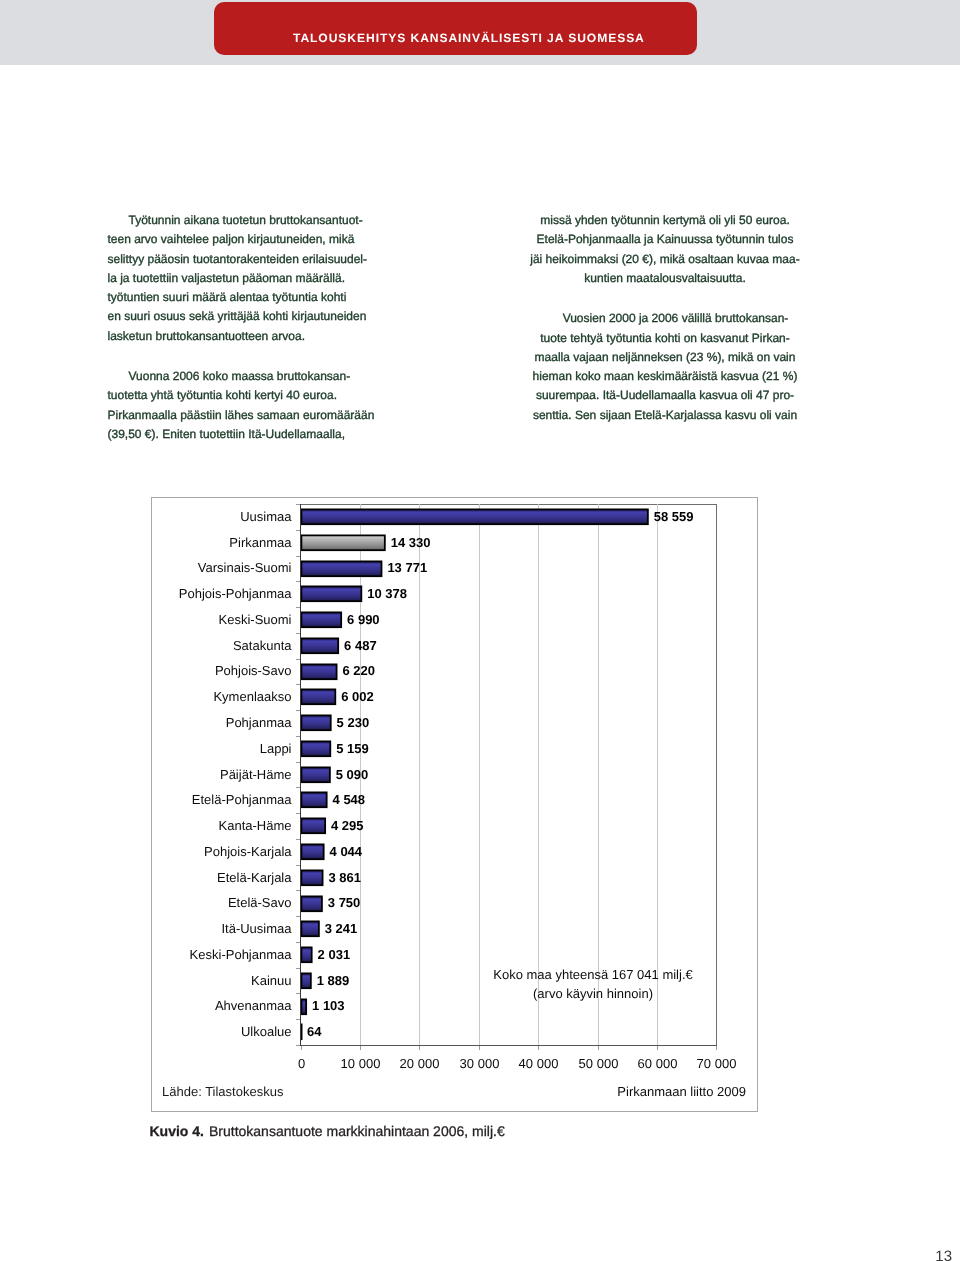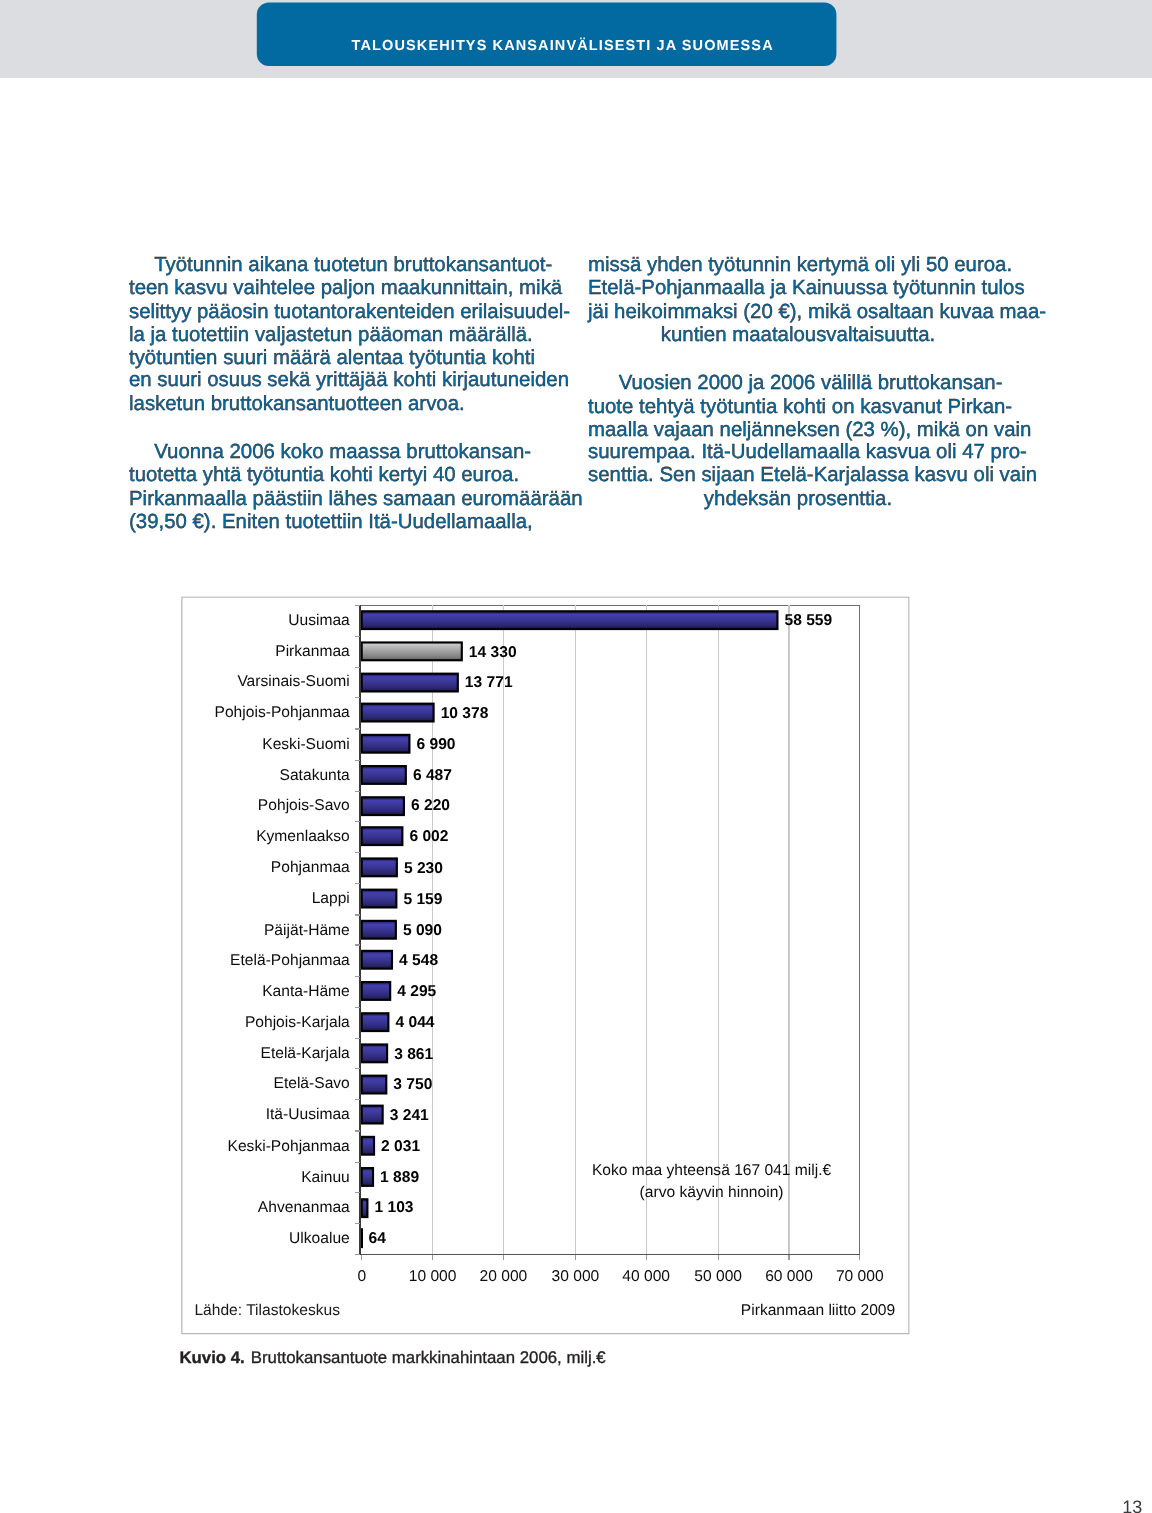--- a/index.html
+++ b/index.html
@@ -5,27 +5,27 @@
 <style>
   html,body{margin:0;padding:0;}
   body{width:960px;height:1261px;background:#ffffff;
        font-family:"Liberation Sans",sans-serif;position:relative;overflow:hidden;
        -webkit-font-smoothing:antialiased;text-rendering:geometricPrecision;}
   .page{position:absolute;left:0;top:0;width:960px;height:1261px;}
 
   
   .hdr-band{position:absolute;left:0;top:0;width:960px;height:65px;background:#dcdde0;}
   .hdr-pill{position:absolute;left:214px;top:2px;width:483px;height:53px;
-            background:#0369a1;border-radius:10px;}
+            background:#b91c1c;border-radius:10px;}
   .hdr-title{position:absolute;left:79px;top:0;width:347px;height:53px;line-height:72.5px;
              text-align:left;font-size:12.1px;font-weight:bold;letter-spacing:0.92px;
              color:#ffffff;white-space:nowrap;}
 
   
-  .col{position:absolute;font-size:17px;color:#0369a1;-webkit-text-stroke:0.32px #231f20;}
+  .col{position:absolute;font-size:12px;color:#14532d;-webkit-text-stroke:0.32px #231f20;}
   .col .ln{height:19.25px;line-height:19.25px;white-space:nowrap;}
   .col .gap{height:21.3px;}
   .col .ind{padding-left:21px;}
   #col1{left:107.5px;top:211.2px;width:350px;}
   #col2{left:490px;top:211.2px;width:350px;text-align:center;}
 
   
   .figwrap{position:absolute;left:151px;top:497px;width:607px;height:615px;border-radius:25px;}
   .figwrap svg{display:block;}
 
@@ -43,44 +43,44 @@
 <div class="page">
 
   <div class="hdr-band">
     <div class="hdr-pill">
       <div class="hdr-title">TALOUSKEHITYS KANSAINVÄLISESTI JA SUOMESSA</div>
     </div>
   </div>
 
   <div class="col" id="col1">
       <div class="ln ind">Työtunnin aikana tuotetun bruttokansantuot-</div>
-      <div class="ln">teen kasvu vaihtelee paljon maakunnittain, mikä</div>
+      <div class="ln">teen arvo vaihtelee paljon kirjautuneiden, mikä</div>
       <div class="ln">selittyy pääosin tuotantorakenteiden erilaisuudel-</div>
       <div class="ln">la ja tuotettiin valjastetun pääoman määrällä.</div>
       <div class="ln">työtuntien suuri määrä alentaa työtuntia kohti</div>
       <div class="ln">en suuri osuus sekä yrittäjää kohti kirjautuneiden</div>
       <div class="ln">lasketun bruttokansantuotteen arvoa.</div>
       <div class="gap"></div>
       <div class="ln ind">Vuonna 2006 koko maassa bruttokansan-</div>
       <div class="ln">tuotetta yhtä työtuntia kohti kertyi 40 euroa.</div>
       <div class="ln">Pirkanmaalla päästiin lähes samaan euromäärään</div>
       <div class="ln">(39,50 €). Eniten tuotettiin Itä-Uudellamaalla,</div>
     </div>
   <div class="col" id="col2">
       <div class="ln">missä yhden työtunnin kertymä oli yli 50 euroa.</div>
       <div class="ln">Etelä-Pohjanmaalla ja Kainuussa työtunnin tulos</div>
       <div class="ln">jäi heikoimmaksi (20 €), mikä osaltaan kuvaa maa-</div>
       <div class="ln">kuntien maatalousvaltaisuutta.</div>
       <div class="gap"></div>
       <div class="ln ind">Vuosien 2000 ja 2006 välillä bruttokansan-</div>
       <div class="ln">tuote tehtyä työtuntia kohti on kasvanut Pirkan-</div>
       <div class="ln">maalla vajaan neljänneksen (23 %), mikä on vain</div>
+      <div class="ln">hieman koko maan keskimääräistä kasvua (21 %)</div>
       <div class="ln">suurempaa. Itä-Uudellamaalla kasvua oli 47 pro-</div>
       <div class="ln">senttia. Sen sijaan Etelä-Karjalassa kasvu oli vain</div>
-      <div class="ln">yhdeksän prosenttia.</div>
     </div>
 
   <div class="figwrap">
     <svg id="chart" width="607" height="615" viewBox="0 0 607 615">
         <defs>
           <linearGradient id="gBlue" x1="0" y1="0" x2="0" y2="1">
             <stop offset="0%" stop-color="#100d2c"></stop>
             <stop offset="8%" stop-color="#2b2778"></stop>
             <stop offset="18%" stop-color="#433fac"></stop>
             <stop offset="26%" stop-color="#423ea8"></stop>

